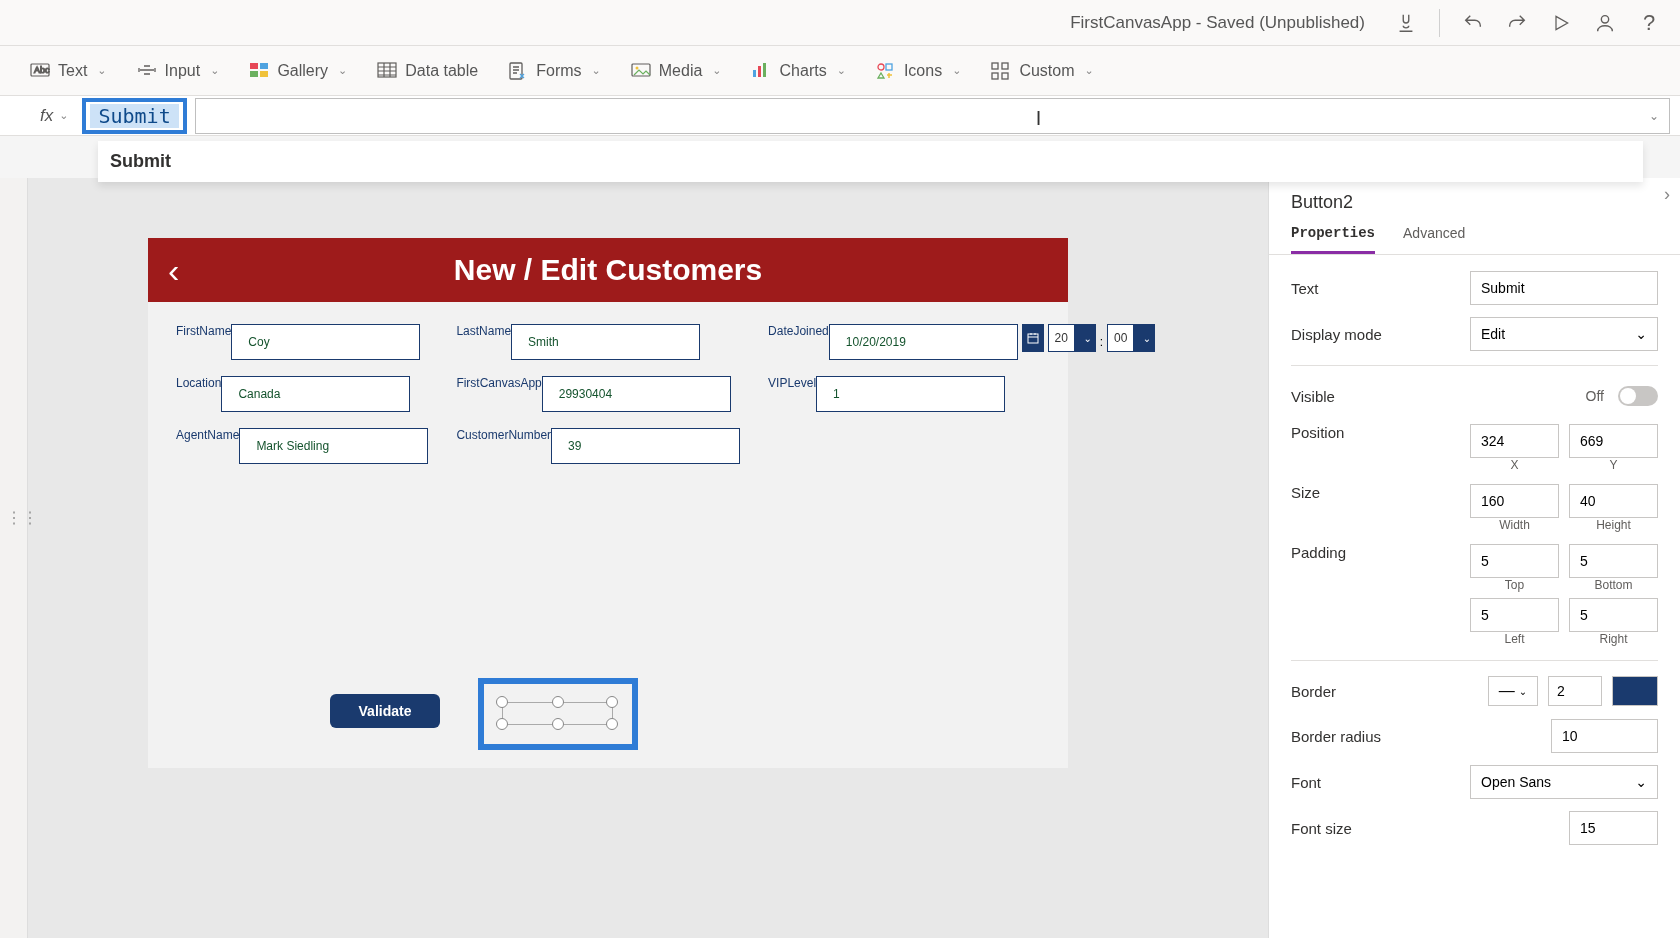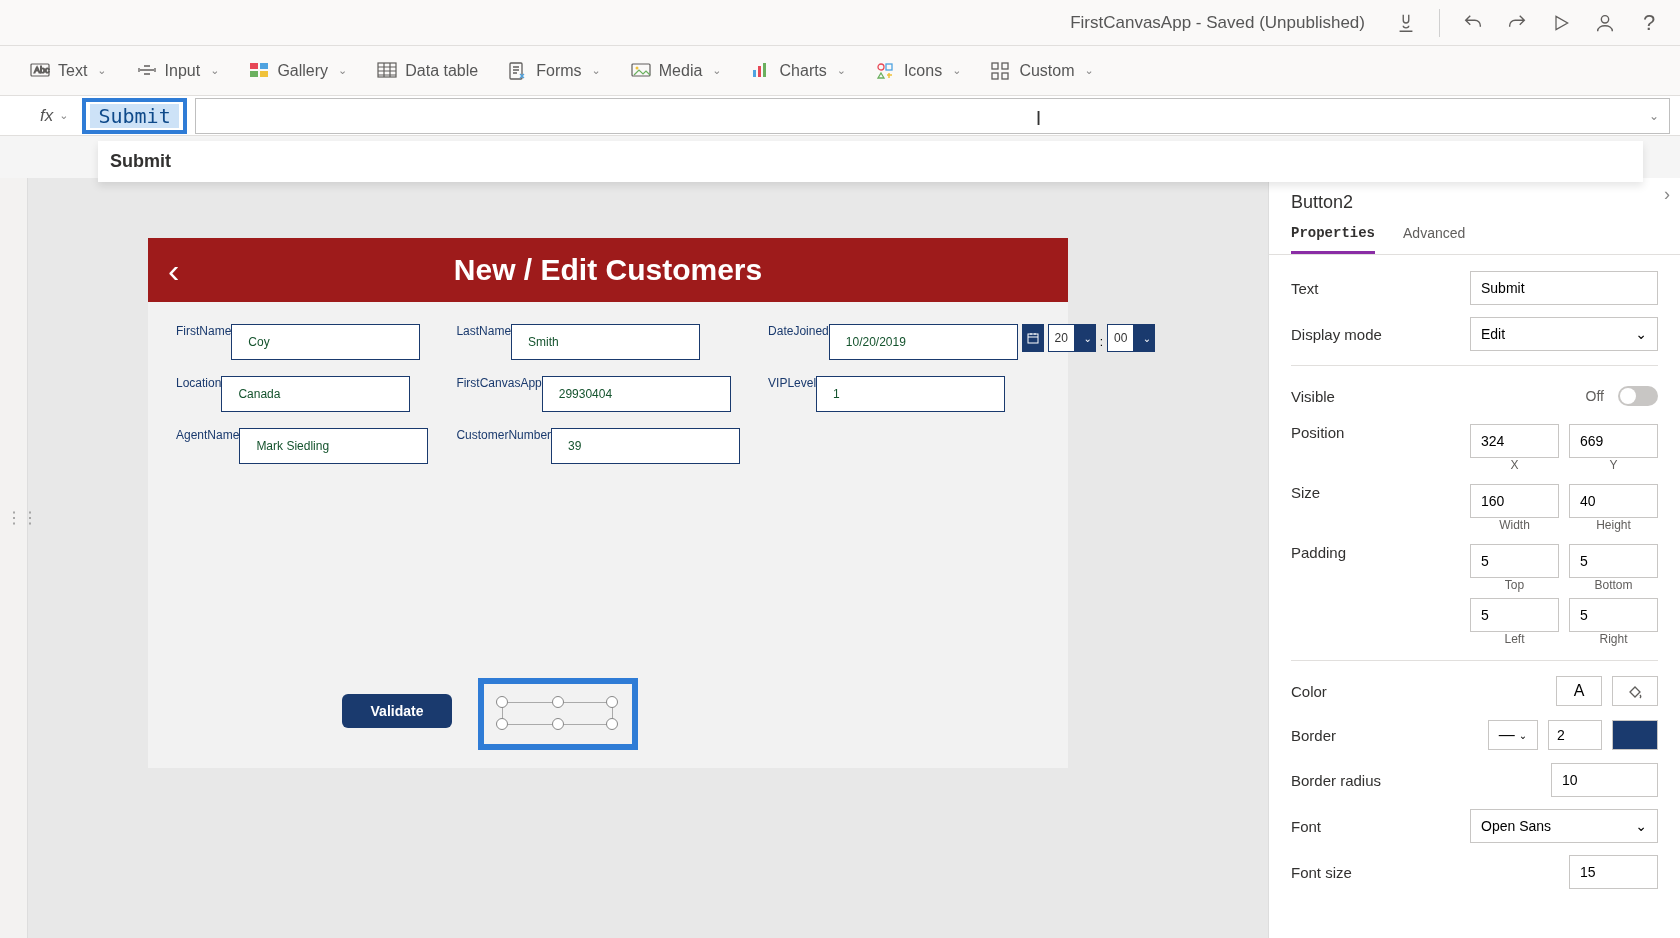--- a/index.html
+++ b/index.html
@@ -45,21 +45,21 @@
 .form-field { display: flex; flex-direction: row; }
 .form-label { font-size: 12px; color: #1a3a6e; margin-bottom: 6px; }
 .form-input { height: 36px; border: 1.5px solid #1a3a6e; background: #fff; padding: 0 16px; font-size: 12px; color: #14532d; }
 .date-row { display: flex; gap: 4px; }
 .date-input { flex: 1; min-width: 0; }
 .date-btn { width: 22px; height: 28px; background: #1a3a6e; color: #fff; display: flex; align-items: center; justify-content: center; font-size: 11px; }
 .time-sel { width: 48px; height: 28px; background: #1a3a6e; color: #fff; display: flex; align-items: center; font-size: 12px; position: relative; }
 .time-sel .tv { background: #fff; color: #333; width: 26px; height: 28px; display: flex; align-items: center; justify-content: center; margin-right: auto; border: 1.5px solid #1a3a6e; border-right: none; }
 .time-sel .tch { position: absolute; right: 4px; font-size: 10px; }
 
-.validate-btn { position: absolute; left: 194px; bottom: 40px; width: 110px; height: 34px; background: #1a3a6e; color: #fff; border-radius: 6px; display: flex; align-items: center; justify-content: center; font-size: 14px; font-weight: 600; }
+.validate-btn { position: absolute; left: 182px; bottom: 40px; width: 110px; height: 34px; background: #1a3a6e; color: #fff; border-radius: 6px; display: flex; align-items: center; justify-content: center; font-size: 14px; font-weight: 600; }
 
 .selected-control { position: absolute; left: 330px; bottom: 18px; width: 160px; height: 72px; border: 6px solid #2F7CD6; background: #f2f2f2; display: flex; align-items: center; justify-content: center; }
 .sel-handles { position: relative; width: 120px; height: 32px; }
 .handle { position: absolute; width: 12px; height: 12px; border: 1.5px solid #888; border-radius: 50%; background: #fff; }
 .hline { position: absolute; background: #aaa; }
 
 
 .right-panel { position: absolute; right: 0; top: 0; width: 412px; height: 100%; background: #fff; border-left: 1px solid #ddd; display: flex; flex-direction: column; }
 .panel-chevron { position: absolute; right: 10px; top: 6px; color: #888; font-size: 18px; }
 .control-name { padding: 14px 22px 4px; font-size: 18px; color: #323130; }
@@ -392,32 +392,20 @@
             <input value="5" style="">
           </div>
           <div class="dual-labels">
             <span>Left</span>
             <span>Right</span>
           </div>
         </div>
       </div>
       <div class="hr"></div>
       <div class="prop-row">
-        <span class="prop-label">Color</span>
-        <div class="color-btns">
-          <div class="color-box">A</div>
-          <div class="color-box">
-              <svg width="18" height="18" viewBox="0 0 18 18" fill="none" stroke="#605e5c" stroke-width="1.3">
-                <path d="M4 10l5-5 5 5-5 5z"></path>
-                <path d="M14 13c1 1 1 2 0 3"></path>
-              </svg>
-            </div>
-        </div>
-      </div>
-      <div class="prop-row">
         <span class="prop-label">Border</span>
         <div class="border-row">
           <div class="border-style">— <span style="font-size:10px;margin-left:4px;">⌄</span></div>
           <input class="border-width" value="2" style="">
           <div class="border-color"></div>
         </div>
       </div>
       <div class="prop-row">
         <span class="prop-label">Border radius</span>
         <input class="prop-input" style="width: 107px;" value="10">

